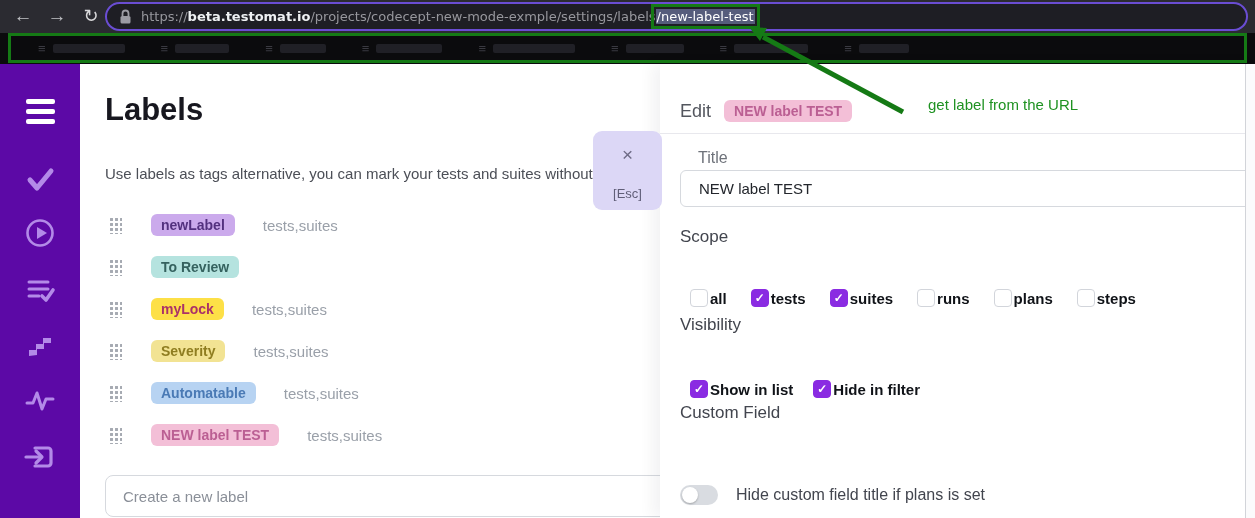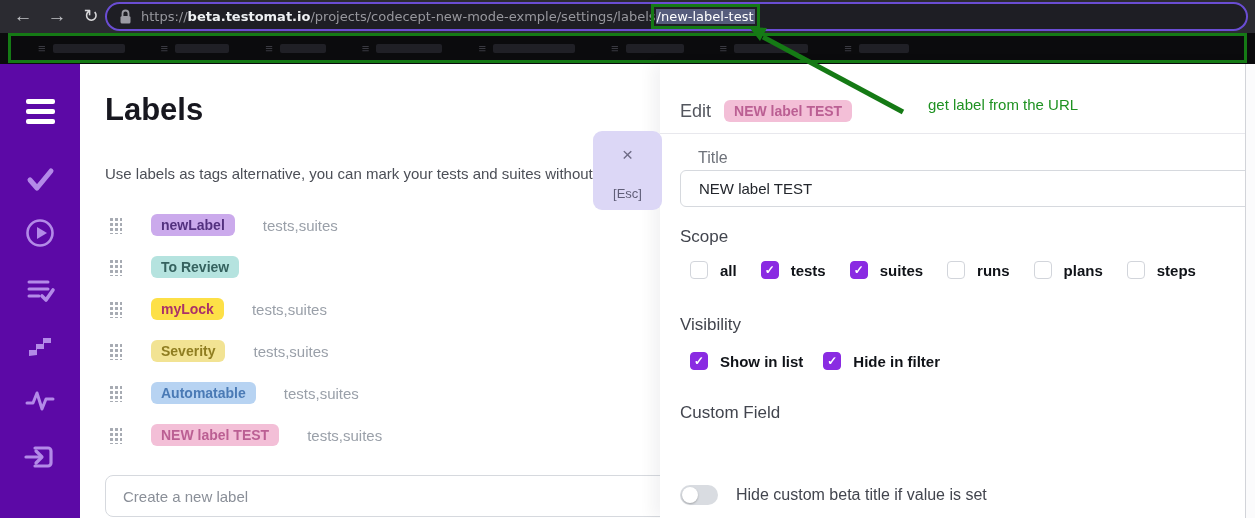--- a/index.html
+++ b/index.html
@@ -71,21 +71,21 @@
   .edit-title { font-size:18px; color:#53565e; }
   .edit-divider { position:absolute; left:0; top:69px; width:595px; height:1px; background:#e8e8ed; }
   .field-label { position:absolute; left:38px; top:85px; font-size:16px; color:#6e727a; }
   .title-input { position:absolute; left:20px; top:106px; width:600px; height:37px; border:1px solid #d6d9de;
      border-radius:6px; padding-left:18px; font-size:15px; color:#23262c; outline:none;
      font-family:"Liberation Sans", sans-serif; }
   .section-label { position:absolute; left:20px; font-size:17px; color:#42454e; }
   .sec-scope { top:163px; } .sec-visibility { top:251px; } .sec-custom { top:339px; }
   .check-row { position:absolute; left:30px; display:flex; align-items:center; }
   .row-scope-opts { top:197px; gap:24px; } .row-vis-opts { top:288px; gap:20px; }
-  .cb-group { display:flex; align-items:center; gap:12px; cursor:pointer; }
+  .cb-group { display:flex; align-items:center; gap:2px; cursor:pointer;margin-top:28px; }
   .cb { width:18px; height:18px; border-radius:4px; border:1.5px solid #d2d5db; background:#fff;
         display:flex; align-items:center; justify-content:center; font-size:12px; font-weight:bold; color:transparent; }
   .cb[data-checked="true"] { background:#8a2be2; border-color:#8a2be2; color:#ffffff; }
   .cb::after { content:"✓"; }
   .cb-label { font-size:15px; font-weight:bold; color:#101318; }
   .select-box { position:absolute; left:20px; top:370px; width:284px; height:36px; border:1px solid #d6d9de;
      border-radius:6px; display:flex; align-items:center; justify-content:space-between;
      padding:0 14px 0 18px; cursor:pointer; }
   .select-placeholder { font-size:14px; color:#868b94; }
   .select-arrow { font-size:11px; color:#8c9199; }
@@ -294,21 +294,21 @@
       </span>
       <span class="cb-group">
         <span class="cb" data-checked="true"></span>
         <span class="cb-label">Hide in filter</span>
       </span>
     </div>
 
     <div class="section-label sec-custom">Custom Field</div>
     <div class="toggle-row">
       <span class="toggle" data-checked="false"></span>
-      <span class="toggle-label">Hide custom beta title if value is set</span>
+      <span class="toggle-label">Hide custom field title if plans is set</span>
     </div>
   </div>
 
   <div class="scrollbar"></div>
 
   <svg class="anno-arrow" viewBox="0 0 1255 518">
     <line x1="903" y1="112" x2="763" y2="37" stroke="#157a15" stroke-width="5"></line>
     <polygon points="749,27 760,41 767,28" fill="#157a15"></polygon>
   </svg>
   <div class="anno-note">get label from the URL</div>

